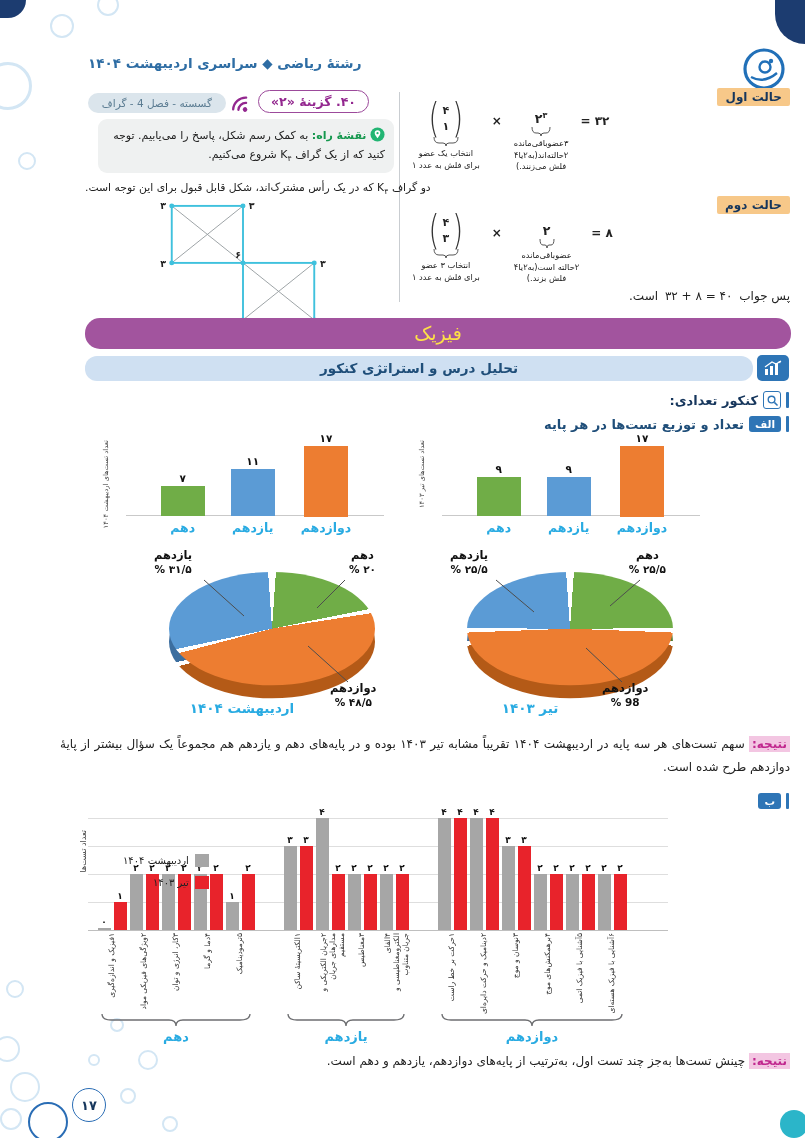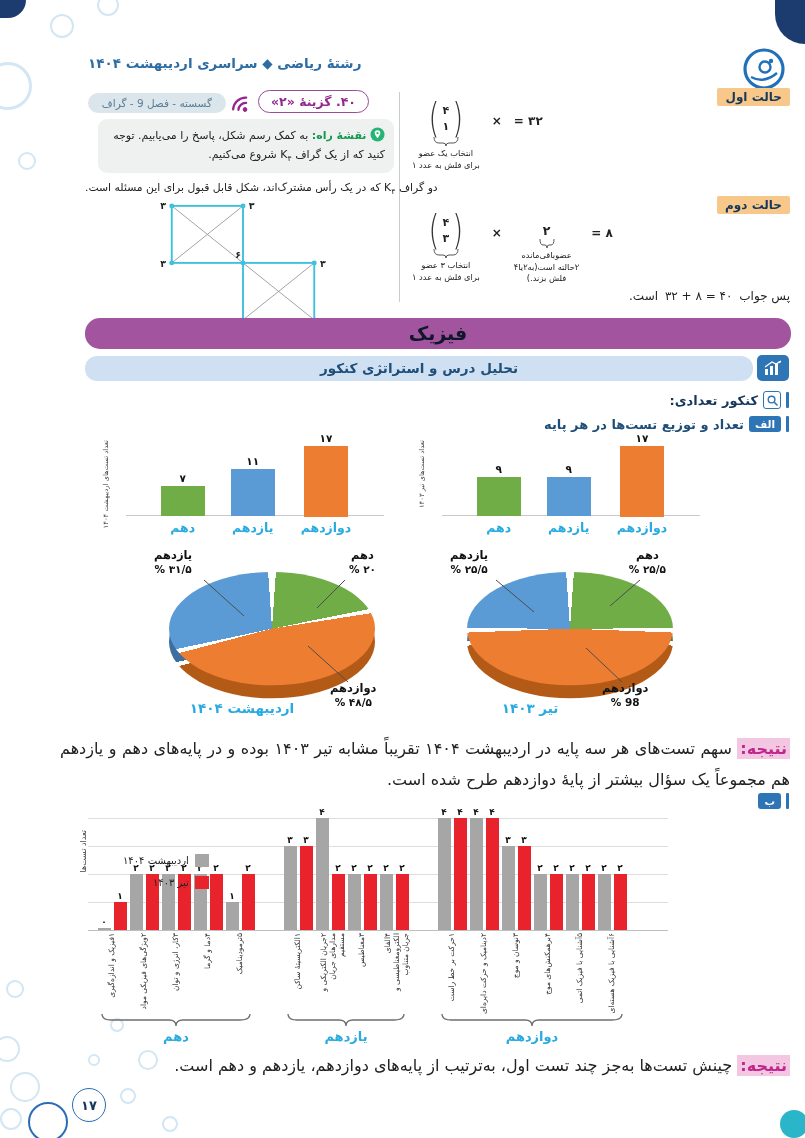--- a/index.html
+++ b/index.html
@@ -25,21 +25,21 @@
 
 .formula{direction:ltr;display:flex;align-items:flex-start;gap:12px}
 .fx-stack{display:flex;flex-direction:column;align-items:center}
 .paren{font-size:28px;font-weight:300;transform:scaleY(1.45);color:#333;line-height:34px}
 .bn-col{display:flex;flex-direction:column;align-items:center;font-size:11px;font-weight:bold;line-height:1.5;padding:0 3px}
 .fx-sym{margin-top:12px;font-size:12px;font-weight:bold}
 .fx-pow{font-size:12.5px;font-weight:bold;margin-top:9px}
 .fx-note{direction:rtl;font-size:8.3px;line-height:1.4;text-align:center;white-space:pre-line;color:#222;margin-top:1px;max-width:100px}
 .answer{font-size:12px;color:#222}
 
-.banner{background:#a2549e;border-radius:15px;color:#0f172a;font-weight:bold;font-size:19px;text-align:center;line-height:31px}
+.banner{background:#a2549e;border-radius:15px;color:#fde047;font-weight:normal;font-size:19px;text-align:center;line-height:31px}
 .subbanner{background:#cfe0f2;border-radius:12px;color:#1f4e79;font-weight:bold;font-size:13.5px;text-align:center;line-height:25px}
 .iconbox{background:#2e75b6;border-radius:5px;display:flex;align-items:center;justify-content:center}
 .secrow{display:flex;align-items:center;gap:5px}
 .secbar{width:3px;height:16px;background:#2e75b6;border-radius:1px}
 .magbox{width:18px;height:18px;border:1.5px solid #2e75b6;border-radius:3px;display:flex;align-items:center;justify-content:center;background:#fff}
 .sectag{background:#2e75b6;color:#fff;font-weight:bold;font-size:10.5px;padding:2px 6px;border-radius:3px}
 .sectitle{color:#1f4e79;font-weight:bold;font-size:13px}
 .sectitle2{color:#16365c;font-weight:bold;font-size:13px}
 
 .simplebar{position:absolute}
@@ -60,21 +60,21 @@
 .pie3d{position:absolute;left:17px;top:24px;width:206px;height:130px}
 .pie-disc{position:absolute;left:0;width:206px;height:206px;border-radius:50%;transform:scaleY(0.55);transform-origin:50% 0}
 .pie-rim{top:13px}
 .pie-top{top:0}
 .pie-lab{position:absolute;text-align:center;font-weight:bold;color:#111;line-height:1.3;z-index:3}
 .pie-lab .nm{font-size:11.5px}
 .pie-lab .pc{font-size:10.5px}
 .pie-cap{position:absolute;left:0;width:100%;top:150px;text-align:center;color:#29abe2;font-weight:bold;font-size:13.5px}
 .leader{position:absolute;left:0;top:0;z-index:2}
 
-.result{font-size:16px;line-height:1.95;text-align:justify;color:#222}
+.result{font-size:12px;line-height:1.95;text-align:justify;color:#222}
 .result .tag{background:#f3c6e2;color:#c0278e;font-weight:bold;padding:1px 3px}
 
 .gc{position:absolute}
 .gc-grid{position:absolute;left:30px;top:0;width:580px;height:112px}
 .gl{position:absolute;left:0;right:0;height:1px;background:#dedede}
 .gl.base{background:#bfbfbf}
 .gc-groups{position:absolute;left:38px;top:0;display:flex;gap:26px;direction:ltr}
 .grp{display:flex;flex-direction:column;align-items:center}
 .grp-cells{display:flex;height:112px;align-items:flex-end}
 .cell{width:32px;height:112px;position:relative;display:flex;align-items:flex-end;justify-content:center}
@@ -127,39 +127,39 @@
 
 <div class="abs z1 case-tag" style="right:15px;top:88px"><span>حالت اول</span></div>
 <div class="abs z1 qpill" style="left:258px;top:90px"><span>۴۰. گزینهٔ «۲»</span></div>
 <div class="abs z1" style="left:228px;top:92px">
   <svg width="25" height="25" viewBox="0 0 24 24" style="transform:rotate(-42deg)">
     <circle cx="12" cy="18.5" r="2.2" fill="#93278f"></circle>
     <path d="M7,14.5 a7,7 0 0 1 10,0" fill="none" stroke="#93278f" stroke-width="2.2" stroke-linecap="round"></path>
     <path d="M3.6,10.8 a12,12 0 0 1 16.8,0" fill="none" stroke="#93278f" stroke-width="2.2" stroke-linecap="round"></path>
   </svg>
 </div>
-<div class="abs z1 cpill" style="left:88px;top:93px;width:138px;text-align:center"><span>گسسته - فصل 9 - گراف</span></div>
+<div class="abs z1 cpill" style="left:88px;top:93px;width:138px;text-align:center"><span>گسسته - فصل 4 - گراف</span></div>
 <div class="abs z1 vline" style="left:399px;top:92px;height:210px"></div>
 
 <div class="abs z1 roadbox" style="left:98px;top:119px;width:296px">
   <svg width="15" height="15" viewBox="0 0 16 16" style="vertical-align:-3px">
     <circle cx="8" cy="8" r="7.5" fill="#22b573"></circle>
     <path d="M8,3.5 a3,3 0 0 1 3,3 c0,2.2 -3,5.5 -3,5.5 s-3,-3.3 -3,-5.5 a3,3 0 0 1 3,-3 z" fill="#fff"></path>
     <circle cx="8" cy="6.6" r="1.2" fill="#22b573"></circle>
   </svg>
   <span class="roadlab">نقشهٔ راه:</span>
   <span>به کمک رسم شکل، پاسخ را می‌یابیم. توجه کنید که از یک گراف</span>
   <span dir="ltr"><span>K</span><sub>۴</sub></span>
   <span>شروع می‌کنیم.</span>
 </div>
 
 <div class="abs z1 bodyline" style="left:85px;top:181px">
   <span>دو گراف</span>
   <span dir="ltr"><span>K</span><sub>۴</sub></span>
-  <span>که در یک رأس مشترک‌اند، شکل قابل قبول برای این مسئله است.</span>
+  <span>که در یک رأس مشترک‌اند، شکل قابل قبول برای این توجه است.</span>
 </div>
 
 <div class="abs z1" style="left:148px;top:198px">
   <svg width="190" height="126" viewBox="0 0 200 132">
     <g stroke="#9aa0a3" stroke-width="1">
       <line x1="25" y1="8" x2="100" y2="68"></line>
         <line x1="100" y1="8" x2="25" y2="68"></line>
       <line x1="100" y1="68" x2="175" y2="128"></line>
         <line x1="175" y1="68" x2="100" y2="128"></line>
     </g>
@@ -198,20 +198,29 @@
         </span>
       <span class="paren">)</span>
     </div>
     <svg width="26" height="11" viewBox="0 0 26 11">
         <path d="M1,1 Q1,7 6,7 L10,7 Q13,7 13,10 Q13,7 16,7 L20,7 Q25,7 25,1" fill="none" stroke="#444" stroke-width="0.9"></path>
       </svg>
     <div class="fx-note">انتخاب یک عضو
 برای فلش به عدد ۱</div>
   </div>
   <div class="fx-sym">×</div>
+  <div class="fx-stack">
+    <div class="fx-pow"><span>۲</span><sup>۳</sup></div>
+    <svg width="20" height="11" viewBox="0 0 20 11">
+        <path d="M1,1 Q1,7 5,7 L7,7 Q10,7 10,10 Q10,7 13,7 L15,7 Q19,7 19,1" fill="none" stroke="#444" stroke-width="0.9"></path>
+      </svg>
+    <div class="fx-note">۳عضوباقی‌مانده
+۲حالته‌اند(به۲یا۴
+فلش می‌زنند.)</div>
+  </div>
   <div class="fx-sym">= ۳۲</div>
 </div>
 
 <div class="abs z1 case-tag" style="right:15px;top:196px"><span>حالت دوم</span></div>
 <div class="abs z1 formula" style="left:412px;top:214px">
   <div class="fx-stack">
     <div style="display:flex;align-items:center">
       <span class="paren">(</span>
       <span class="bn-col">
           <span>۴</span>

